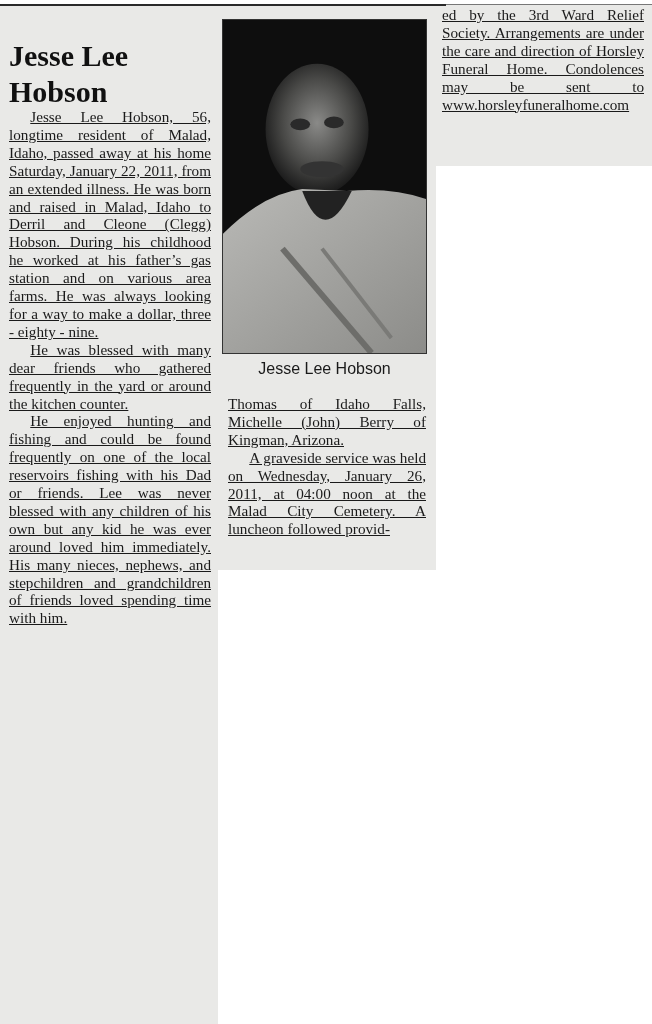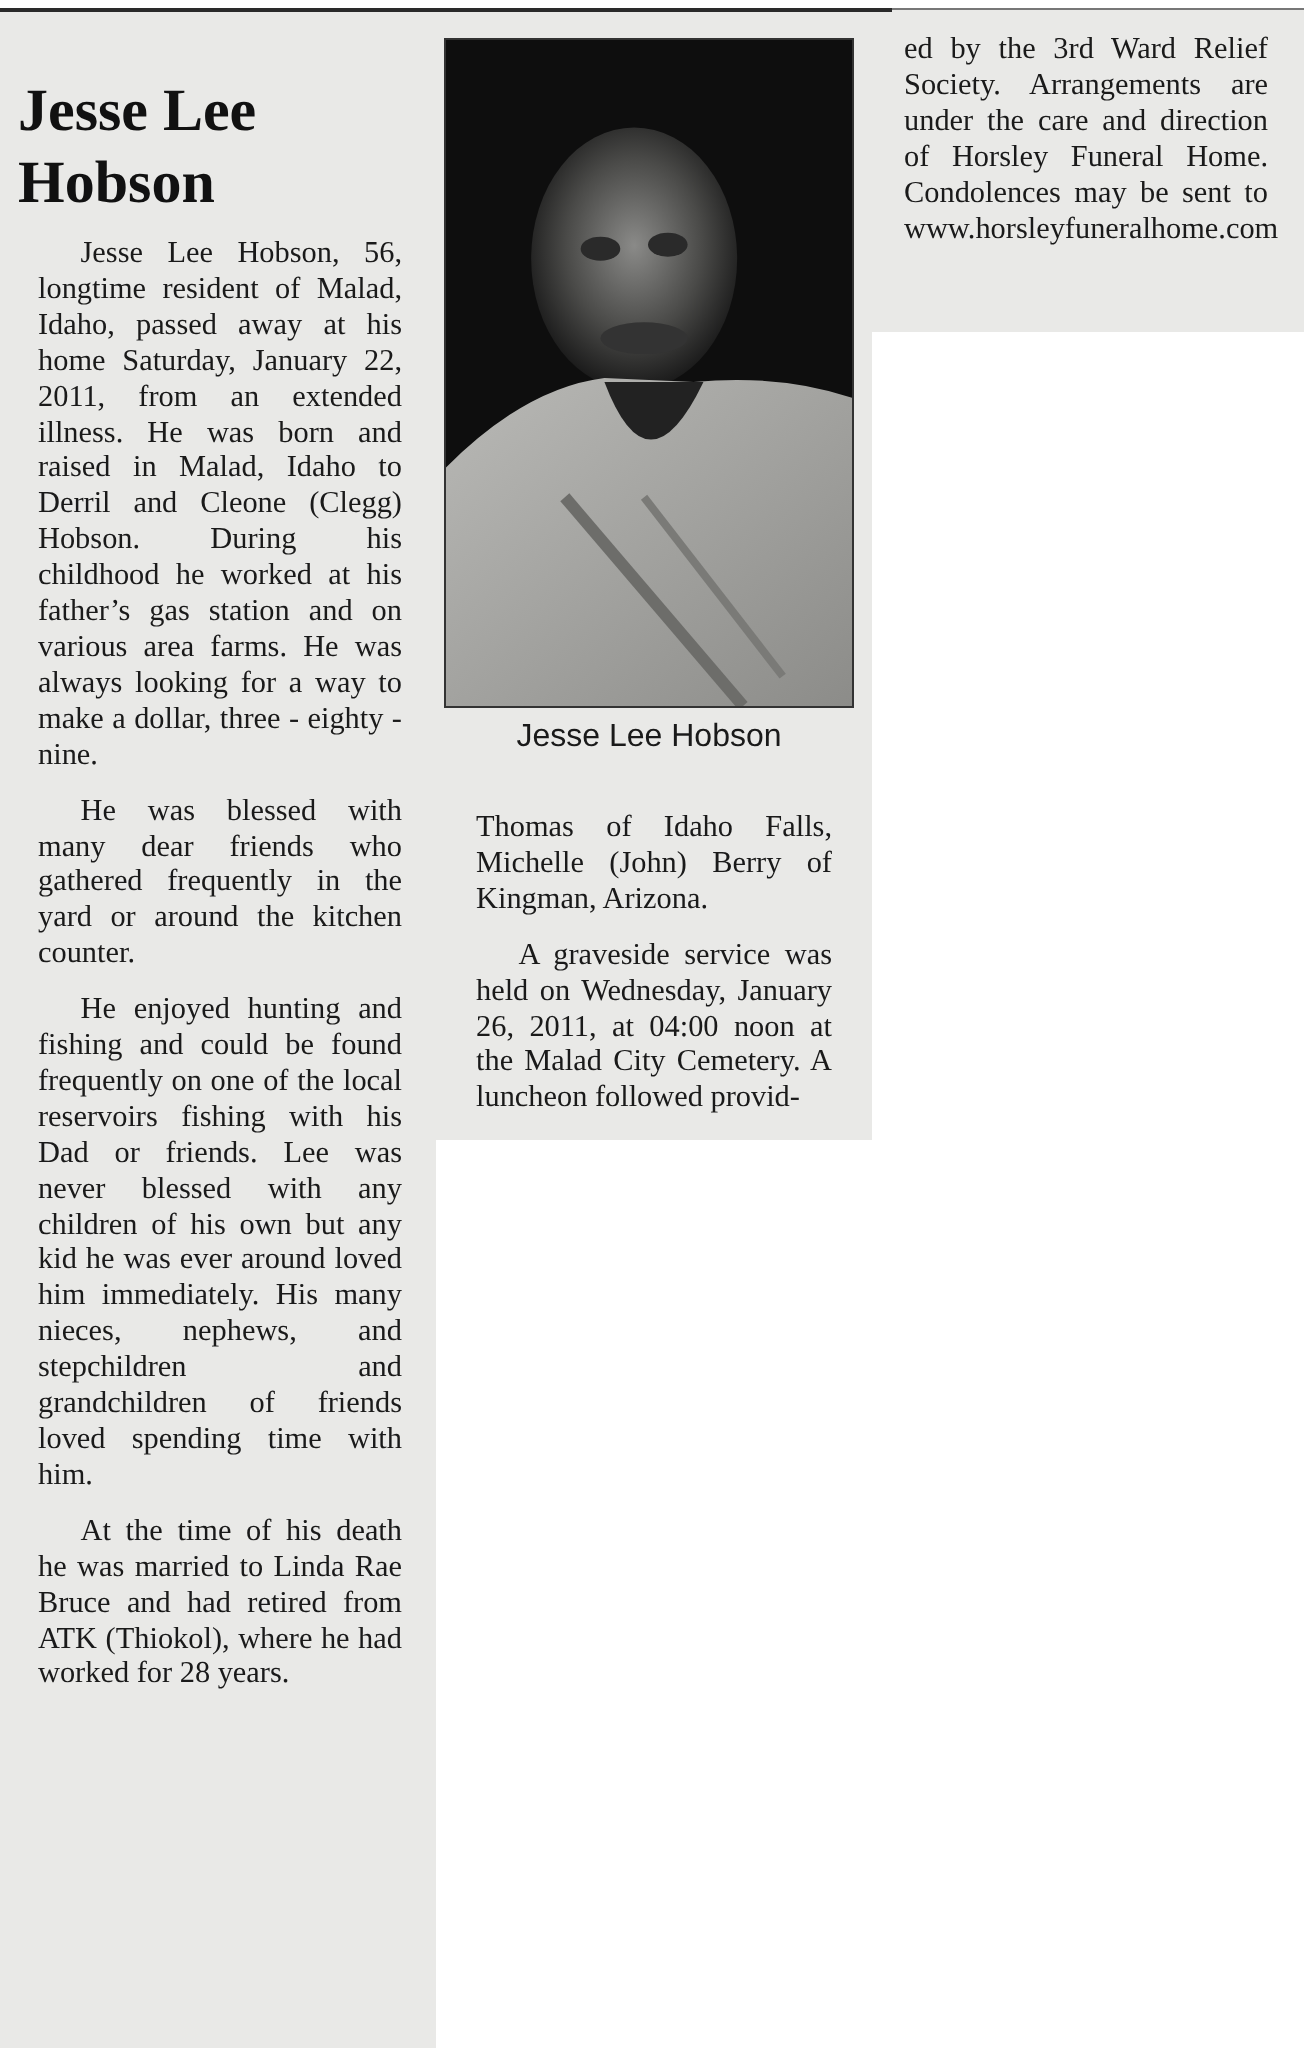--- a/index.html
+++ b/index.html
@@ -6,21 +6,21 @@
   body { width: 652px; height: 1024px; position: relative; overflow: hidden;
          font-family: "Liberation Serif", "DejaVu Serif", serif; color: #1a1a1a; }
   .clip { position: absolute; background: #e9e9e7; }
   .clip-left { left: 0; top: 4px; width: 218px; height: 1020px; }
   .clip-mid { left: 218px; top: 4px; width: 218px; height: 566px; }
   .clip-right { left: 436px; top: 4px; width: 216px; height: 162px; }
   .rule { position: absolute; left: 0; top: 4px; width: 446px; height: 2px; background: #2a2a2a; }
   .rule2 { position: absolute; left: 446px; top: 4px; width: 206px; height: 1px; background: #777; }
 
   .col { position: absolute; font-size: 15.2px; line-height: 17.9px; text-align: justify; }
-  .col p { margin: 10px; text-indent: 1.4em; }
+  .col p { margin: 0; text-indent: 1.4em; text-decoration: underline; }
   .col p.noindent { text-indent: 0; }
   .col-left { left: 9px; top: 108px; width: 202px; }
   .col-mid { left: 228px; top: 395px; width: 198px; }
   .col-right { left: 442px; top: 6px; width: 202px; }
 
   .headline { position: absolute; left: 9px; top: 18px; width: 200px;
               font-family: "Liberation Serif", "DejaVu Serif", serif;
               font-weight: bold; font-size: 30px; line-height: 36px; color: #111; }
 
   .photo { position: absolute; left: 222px; top: 19px; width: 205px; height: 335px;
@@ -37,21 +37,20 @@
 <div class="clip clip-right"></div>
 <div class="rule"></div>
 <div class="rule2"></div>
 
 <h1 class="headline">Jesse Lee Hobson</h1>
 
 <div class="col col-left">
   <p>Jesse Lee Hobson, 56, longtime resident of Malad, Idaho, passed away at his home Saturday, January 22, 2011, from an extended illness. He was born and raised in Malad, Idaho to Derril and Cleone (Clegg) Hobson. During his childhood he worked at his father’s gas station and on various area farms. He was always looking for a way to make a dollar, three - eighty - nine.</p>
   <p>He was blessed with many dear friends who gathered frequently in the yard or around the kitchen counter.</p>
   <p>He enjoyed hunting and fishing and could be found frequently on one of the local reservoirs fishing with his Dad or friends. Lee was never blessed with any children of his own but any kid he was ever around loved him immediately. His many nieces, nephews, and stepchildren and grandchildren of friends loved spending time with him.</p>
-  <p>At the time of his death he was married to Linda Rae Bruce and had retired from ATK (Thiokol), where he had worked for 28 years.</p>
 </div>
 
 <div class="photo">
   <svg viewBox="0 0 205 335" preserveAspectRatio="none">
     <defs>
       <radialGradient id="face" cx="50%" cy="45%" r="55%">
         <stop offset="0%" stop-color="#8a8a88"></stop>
         <stop offset="60%" stop-color="#4a4a48"></stop>
         <stop offset="100%" stop-color="#1a1a1a"></stop>
       </radialGradient>

